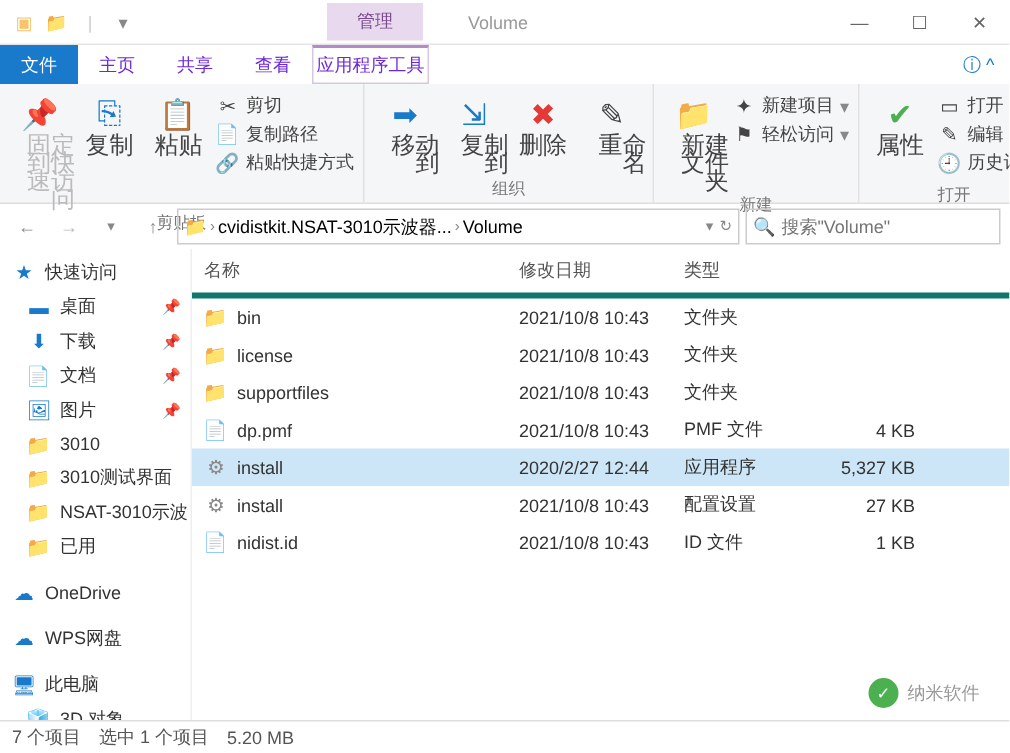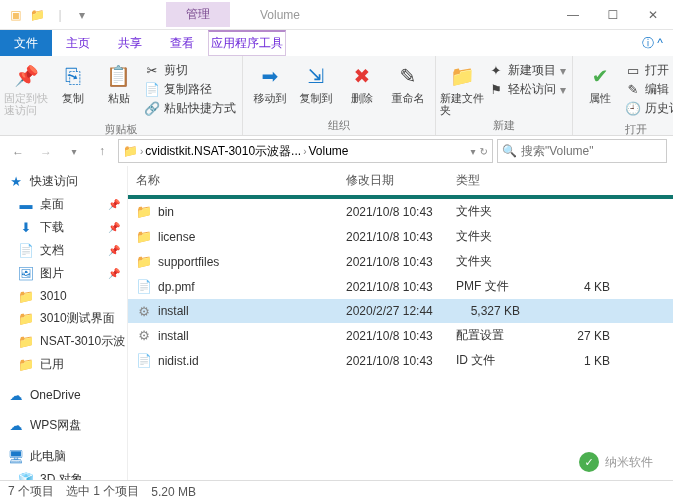--- a/index.html
+++ b/index.html
@@ -1,38 +1,38 @@
 <!DOCTYPE html>
 <html><head>
 <meta charset="utf-8">
 <style>
 * { margin: 0; padding: 0; box-sizing: border-box; font-family: "Microsoft YaHei", "Segoe UI", sans-serif; font-size: 12px; }
 body { background: #fff; width: 673px; height: 502px; overflow: hidden; position: relative; }
 
 .titlebar { height: 30px; background: #fff; display: flex; align-items: center; border-bottom: 1px solid #e5e5e5; }
 .titlebar .qat { display: flex; align-items: center; gap: 2px; padding: 0 6px; }
 .titlebar .qat-icon { width: 20px; height: 20px; display: flex; align-items: center; justify-content: center; }
-.titlebar .tab-context { background: #e8d9ef; color: #7a4a8f; padding: 4px 20px; margin-left: 68px; }
+.titlebar .tab-context { background: #e8d9ef; color: #7a4a8f; padding: 4px 20px; margin-left: 120px; }
 .titlebar .title-text { color: #999; margin-left: 30px; }
 .titlebar .win-controls { margin-left: auto; display: flex; }
 .titlebar .win-btn { width: 40px; height: 30px; display: flex; align-items: center; justify-content: center; color: #666; }
 
 .menubar { height: 26px; background: #fff; display: flex; align-items: stretch; }
 .menubar .menu-file { background: #1979ca; color: #fff; padding: 0 14px; display: flex; align-items: center; }
 .menubar .menu-item { padding: 0 14px; display: flex; align-items: center; color: #6d28d9; }
 .menubar .menu-apptools { border: 1px solid #d8c5e2; border-top: 2px solid #b58acb; padding: 0 2px; }
 .menubar .help-icon { margin-left: auto; padding: 0 10px; display: flex; align-items: center; color: #1979ca; }
 
 .ribbon { height: 80px; background: #f5f6f7; display: flex; border-bottom: 1px solid #ddd; }
 .ribbon-group { border-right: 1px solid #e1e1e1; display: flex; flex-direction: column; padding: 2px 4px 0 4px; }
 .ribbon-group-body { flex: 1; display: flex; align-items: flex-start; }
 .ribbon-group-label { font-size: 11px; color: #777; text-align: center; padding: 1px 0 2px; }
 .rbn-bigbtn { display: flex; flex-direction: column; align-items: center; justify-content: flex-start; width: 46px; padding-top: 4px; gap: 2px; color: #444; }
 .rbn-bigbtn .ico { width: 28px; height: 28px; display: flex; align-items: center; justify-content: center; font-size: 20px; }
-.rbn-bigbtn .lbl { font-size: 11px; text-align: left; line-height: 12px; }
+.rbn-bigbtn .lbl { font-size: 16px; text-align: right; line-height: 12px; }
 .rbn-small-col { display: flex; flex-direction: column; gap: 2px; padding: 4px 2px; }
 .rbn-smallbtn { display: flex; align-items: center; gap: 4px; font-size: 11px; color: #444; white-space: nowrap; }
 .rbn-smallbtn .ico { width: 16px; height: 16px; display: flex; align-items: center; justify-content: center; font-size: 13px; }
 .disabled { color: #bbb !important; }
 
 .addrbar { height: 30px; display: flex; align-items: center; padding: 3px 6px; gap: 4px; background: #fff; }
 .nav-btn { width: 24px; height: 24px; display: flex; align-items: center; justify-content: center; color: #888; border-radius: 2px; }
 .breadcrumb { flex: 1; height: 24px; border: 1px solid #ccc; display: flex; align-items: center; padding: 0 4px; gap: 2px; overflow: hidden; }
 .breadcrumb .crumb { display: flex; align-items: center; gap: 2px; white-space: nowrap; }
 .breadcrumb .sep { color: #888; font-size: 10px; }
@@ -330,20 +330,21 @@
           <div class="col col-date">2021/10/8 10:43</div>
           <div class="col col-type">PMF 文件</div>
           <div class="col col-size">4 KB</div>
         </div>
         <div class="file-row selected">
           <div class="col col-name">
             <span class="ico file-ico">⚙</span>
             <span>install</span>
           </div>
           <div class="col col-date">2020/2/27 12:44</div>
+          <div class="col col-type">应用程序</div>
           <div class="col col-size">5,327 KB</div>
         </div>
         <div class="file-row">
           <div class="col col-name">
             <span class="ico file-ico">⚙</span>
             <span>install</span>
           </div>
           <div class="col col-date">2021/10/8 10:43</div>
           <div class="col col-type">配置设置</div>
           <div class="col col-size">27 KB</div>

